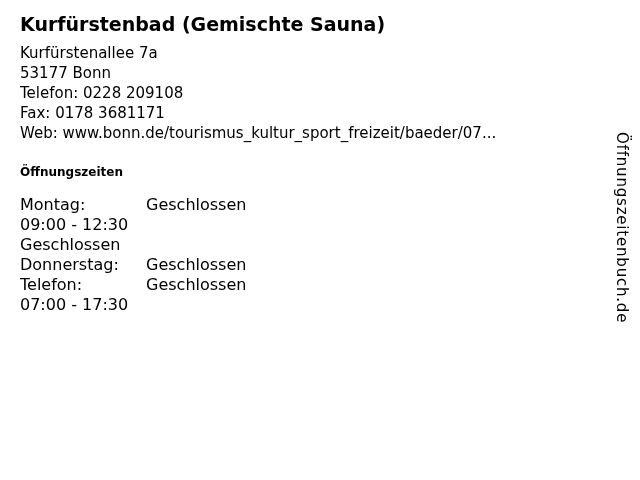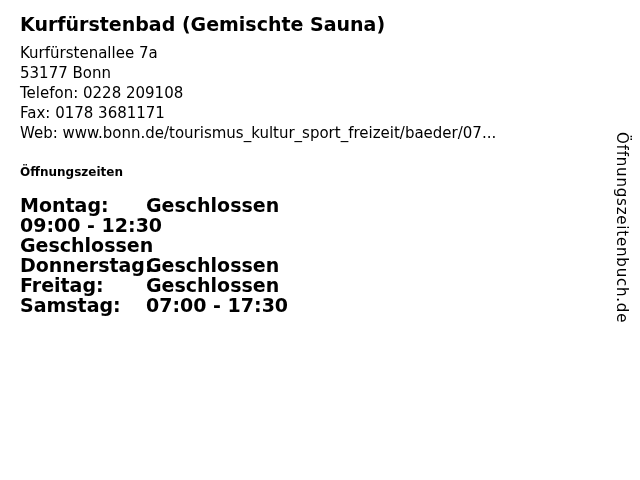--- a/index.html
+++ b/index.html
@@ -41,23 +41,22 @@
     margin: 0;
     font-size: 12px;
     line-height: 19px;
     font-weight: 700;
     white-space: nowrap;
   }
   .hours {
     position: absolute;
     left: 20px;
     top: 195px;
-    font-size: 19px;
+    font-size: 16px;
     line-height: 20px;
-    font-weight: bold;
   }
   .hours-row {
     display: flex;
     white-space: nowrap;
   }
   .hours-day {
     width: 126px;
     flex: 0 0 126px;
   }
   .watermark {
@@ -97,25 +96,24 @@
       <span class="hours-val">09:00 - 12:30</span>
     </div>
     <div class="hours-row">
       <span class="hours-val">Geschlossen</span>
     </div>
     <div class="hours-row">
       <span class="hours-day">Donnerstag:</span>
       <span class="hours-val">Geschlossen</span>
     </div>
     <div class="hours-row">
-      <span class="hours-day">Freitag:</span>
+      <span class="hours-day">Telefon:</span>
       <span class="hours-val">Geschlossen</span>
     </div>
     <div class="hours-row">
-      <span class="hours-day">Samstag:</span>
       <span class="hours-val">07:00 - 17:30</span>
     </div>
     <div class="hours-row">
     </div>
   </div>
 
   <div class="watermark">Öffnungszeitenbuch.de</div>
 
 </div>
 

